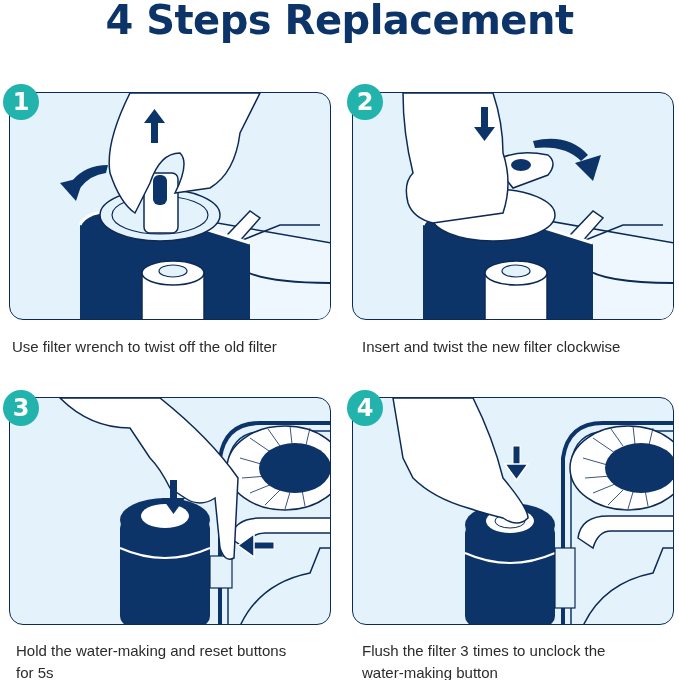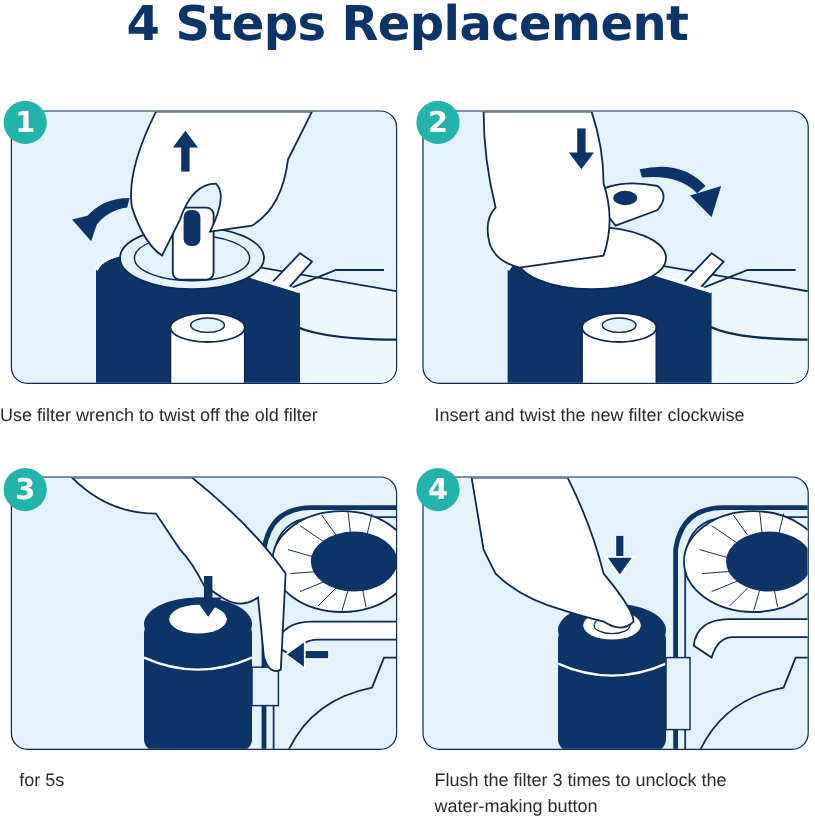--- a/index.html
+++ b/index.html
@@ -43,21 +43,21 @@
       <rect x="141" y="28" width="7" height="22" fill="#0d3468"></rect>
       <polygon points="134,30 144.5,16 155,30" fill="#0d3468"></polygon>
     </g>
 
     <g>
       <path d="M98 72 Q75 72 62 88 L70 95 Q80 82 96 80 Z" fill="#0d3468"></path>
       <polygon points="50,90 74,84 66,108" fill="#0d3468"></polygon>
     </g>
   </svg>
 </div>
-<div class="caption" style="left:0;top:336px;">
+<div class="caption" style="left:12px;top:336px;">
   <div>Use filter wrench to twist off the old filter</div>
 </div>
 
 <div class="badge" style="left:347px;top:84px;">2</div>
 <div class="panel" style="left:352px;top:92px;">
   <svg width="322" height="228" viewBox="0 0 322 228">
     <path d="M150 120 L322 150 L322 228 L150 228 Z" fill="#eef7fd" stroke="#0d2a55" stroke-width="1.5"></path>
     <path d="M232 220 L232 175 Q250 190 322 190" fill="none" stroke="#0d2a55" stroke-width="2"></path>
     <path d="M200 160 L240 118 L250 125 L212 168 Z" fill="#fff" stroke="#0d2a55" stroke-width="1.5"></path>
     <path d="M225 150 L270 132 L310 132" fill="none" stroke="#0d2a55" stroke-width="1.5"></path>
@@ -127,20 +127,21 @@
       <polygon points="152,100 163.5,116 175,100" fill="#0d3468"></polygon>
     </g>
 
     <g>
       <rect x="242" y="144" width="22" height="7" fill="#0d3468" stroke="#fff" stroke-width="1"></rect>
       <polygon points="244,136 228,147.5 244,159" fill="#0d3468" stroke="#fff" stroke-width="1.5"></polygon>
     </g>
   </svg>
 </div>
 <div class="caption" style="left:16px;top:640px;">
+  <div>Hold the water-making and reset buttons</div>
   <div>for 5s</div>
 </div>
 
 <div class="badge" style="left:347px;top:390px;">4</div>
 <div class="panel" style="left:352px;top:397px;">
   <svg width="322" height="228" viewBox="0 0 322 228">
     <path d="M210 228 L210 60 Q215 25 250 25 L322 25" fill="none" stroke="#0d3468" stroke-width="4"></path>
     <path d="M218 228 L218 65 Q222 35 252 33 L322 33" fill="none" stroke="#0d3468" stroke-width="1.5"></path>
     <ellipse cx="275" cy="70" rx="58" ry="42" fill="#fff" stroke="#0d2a55" stroke-width="1.5"></ellipse>
     <g stroke="#0d2a55" stroke-width="0.8">

